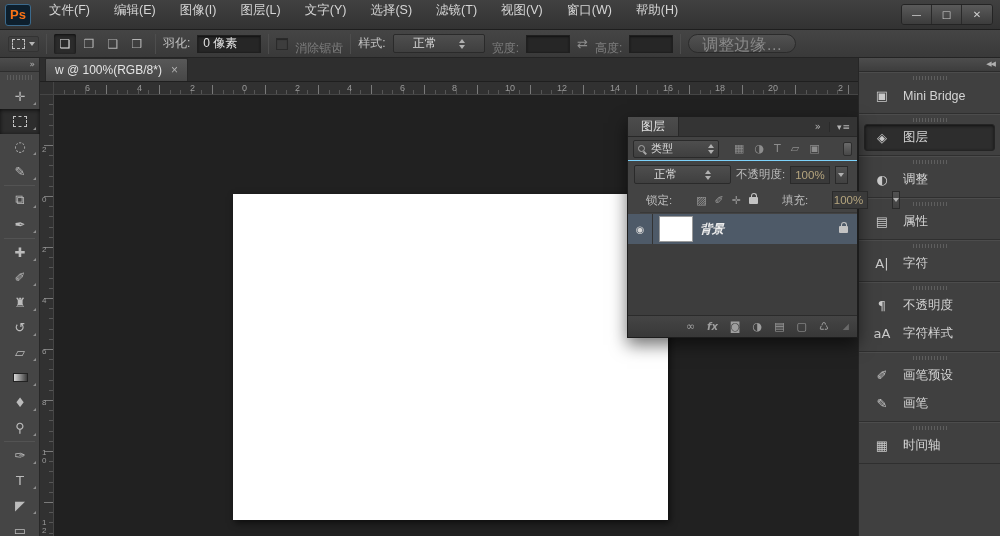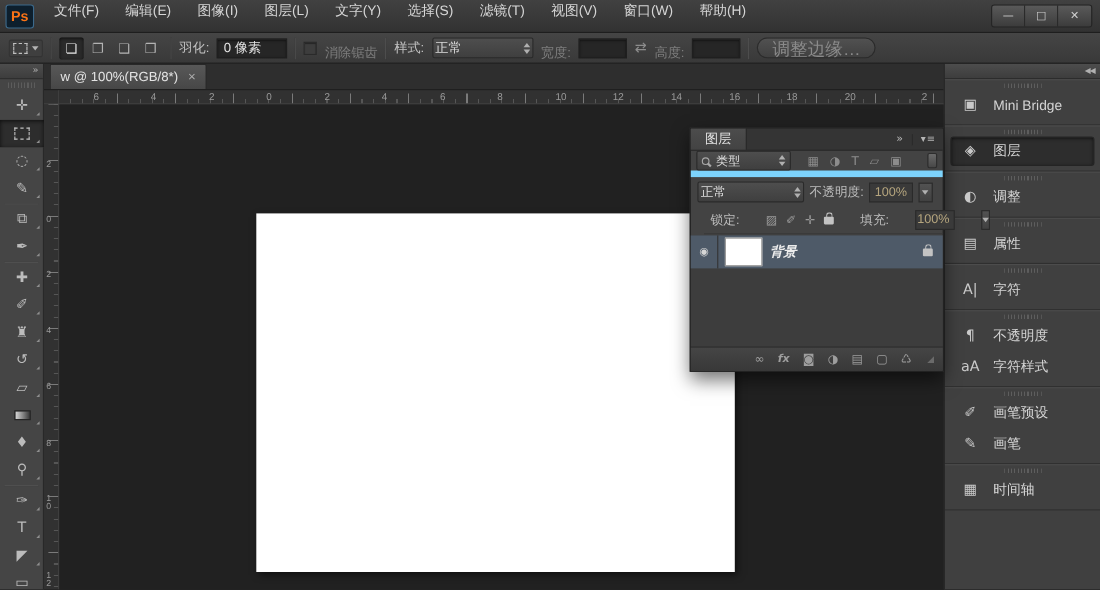--- a/index.html
+++ b/index.html
@@ -36,21 +36,21 @@
     color:#b3b3b3; font-size:12px; border-radius:2px; }
   .modebtn.pressed { background:#2b2b2b; box-shadow:inset 0 1px 3px rgba(0,0,0,.7); color:#e0e0e0; }
   .olabel { color:#c2c2c2; }
   .olabel.dim { color:#7d7d7d;margin-top:10px; }
   .txtinput { background:#262626; border:1px solid #1f1f1f; box-shadow:inset 0 1px 2px rgba(0,0,0,.55);
     color:#e3e3e3; font-size:12px; height:18px; padding:0 5px; width:64px; font-family:inherit; }
   .txtinput.small { width:44px; }
   .cb { width:12px; height:12px; background:#3d3d3d; border:1px solid #2a2a2a;
     box-shadow:inset 0 1px 1px rgba(0,0,0,.4); display:inline-block; }
   .combo { background:linear-gradient(#4e4e4e,#3f3f3f); border:1px solid #2a2a2a; border-radius:2px;
-    height:19px; display:flex; align-items:center; padding:0 2px; gap:6px; color:#dcdcdc; }
+    height:19px; display:flex; align-items:center; padding:0 19px; gap:6px; color:#dcdcdc; }
   .style-combo { width:92px; }
   .updown { display:flex; flex-direction:column; gap:2px; margin-left:auto; }
   .updown i { display:block; border-left:3px solid transparent; border-right:3px solid transparent; }
   .updown .up { border-bottom:4px solid #b0b0b0; }
   .updown .down { border-top:4px solid #b0b0b0; }
   .swap { color:#8d8d8d; font-size:13px; }
   .btn { padding:0 13px; height:19px; border:1px solid #2b2b2b; border-radius:10px;
     background:linear-gradient(#515151,#404040); color:#8a8a8a; font-size:16px; font-family:inherit; }
 
   
@@ -100,21 +100,21 @@
   
   .layers-panel { position:absolute; left:627px; top:116px; width:231px; height:222px;
     background:#434343; border:1px solid #1d1d1d; box-shadow:0 7px 16px rgba(0,0,0,.55); z-index:8; }
   .lp-tabbar { height:20px; background:#343434; border-bottom:1px solid #282828; display:flex; align-items:stretch; }
   .lp-tab { background:linear-gradient(#4c4c4c,#434343); border-right:1px solid #282828;
     padding:0 13px; font-size:12px; color:#e2e2e2; display:flex; align-items:center; }
   .lp-tabicons { margin-left:auto; display:flex; align-items:center; gap:8px; padding-right:6px;
     color:#b5b5b5; font-size:10px; }
   .lp-menuicon { border-left:1px solid #2a2a2a; padding-left:7px; font-size:9px; letter-spacing:1px; }
   .lp-filter { height:24px; display:flex; align-items:center; gap:9px; padding:0 5px;
-    border-bottom:6px solid #7dd3fc; }
+    border-bottom:1px solid #7dd3fc; }
   .lp-typecombo { height:18px; width:86px; font-size:11px; padding:0 4px; }
   .mag { width:7px; height:7px; border:1px solid #a8a8a8; border-radius:50%; position:relative; flex:none; }
   .mag::after { content:""; position:absolute; width:4px; height:1.5px; background:#a8a8a8;
     transform:rotate(45deg); right:-3px; bottom:-2px; }
   .lp-filtericon { color:#8d8d8d; font-size:11px; }
   .lp-toggle { margin-left:auto; width:9px; height:14px; border:1px solid #2d2d2d; border-radius:2px;
     background:linear-gradient(#6a6a6a,#474747); }
   .lp-blend { height:27px; display:flex; align-items:center; gap:5px; padding:0 6px; }
   .lp-blendcombo { width:97px; height:19px; font-size:11.5px; }
   .lp-label { font-size:11.5px; color:#bdbdbd; white-space:nowrap; }

